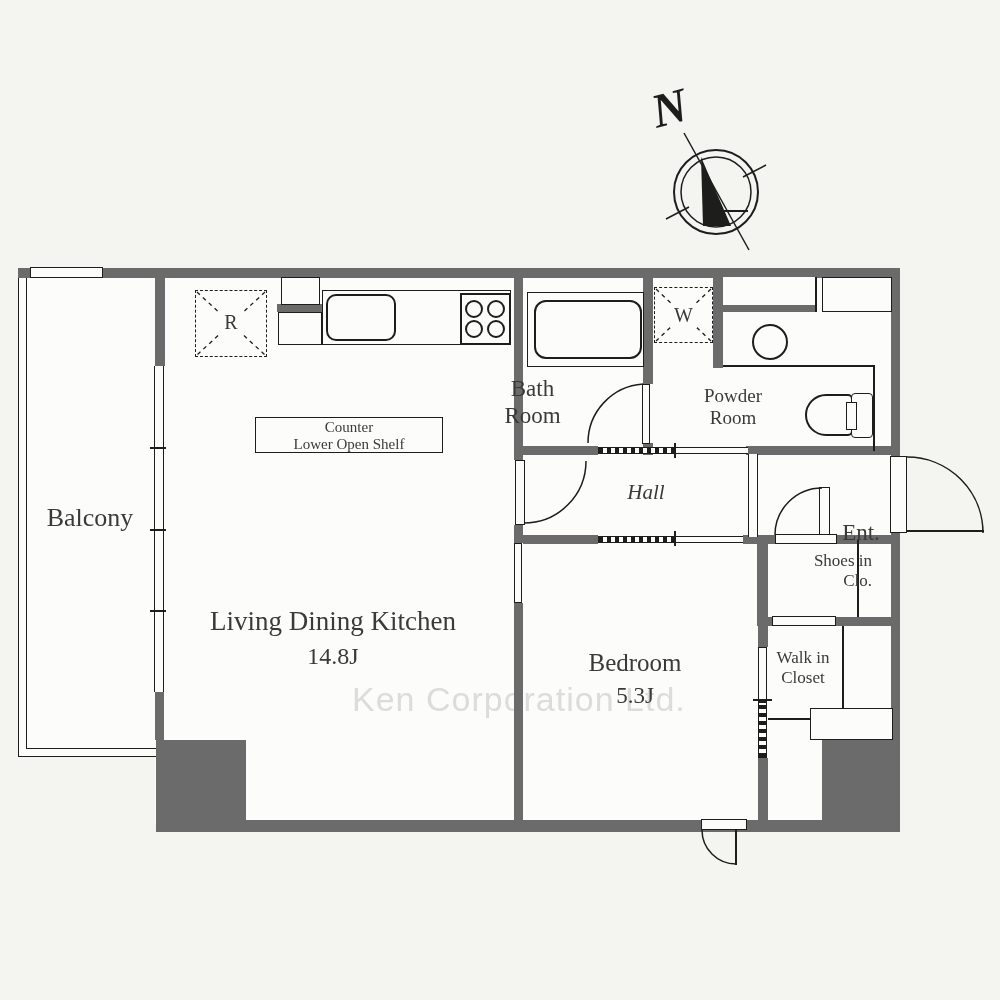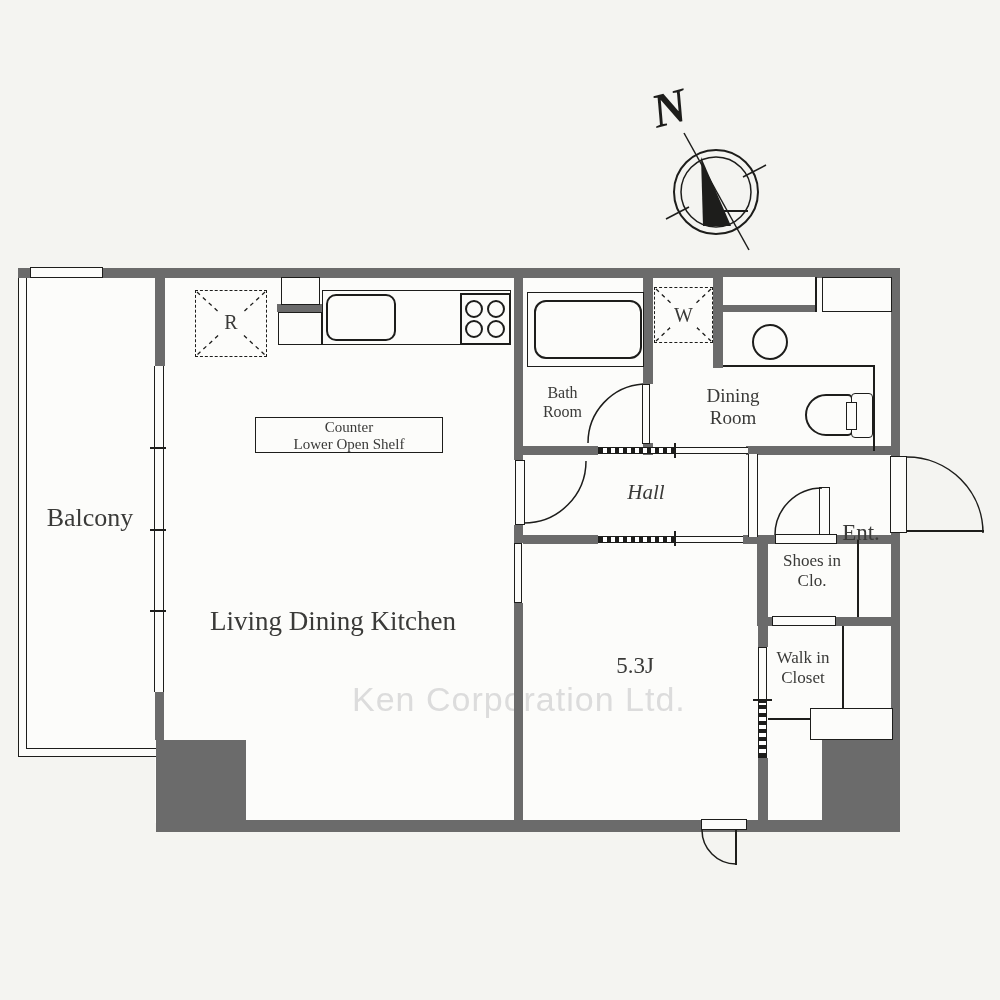--- a/index.html
+++ b/index.html
@@ -162,41 +162,43 @@
       <line x1="716" y1="211" x2="748" y2="211" stroke-width="2"></line>
     </g>
   </svg>
 
   <div class="north" style="left:652px;top:80px;font-size:48px;">N</div>
 
   <div class="lbl" style="left:20px;top:503px;width:140px;font-size:26px;">Balcony</div>
 
   <div class="lbl" style="left:183px;top:606px;width:300px;font-size:27px;">
     <span>Living Dining Kitchen</span>
+    <span style="font-size:24px;margin-top:4px;">14.8J</span>
   </div>
 
   <div class="lbl" style="left:535px;top:648px;width:200px;font-size:25px;">
+    <span>Bedroom</span>
     <span style="font-size:23px;margin-top:4px;">5.3J</span>
   </div>
 
-  <div class="lbl" style="left:515px;top:375px;width:95px;font-size:16px;margin-top:9px;">
+  <div class="lbl" style="left:485px;top:375px;width:95px;font-size:23px;">
     <span>Bath</span>
     <span>Room</span>
   </div>
 
   <div class="lbl" style="left:668px;top:385px;width:130px;font-size:19px;">
-    <span>Dining</span>
+    <span>Powder</span>
     <span>Room</span>
   </div>
 
   <div class="lbl" style="left:596px;top:480px;width:100px;font-size:21px;font-style:italic;">Hall</div>
 
   <div class="lbl" style="left:826px;top:483px;width:70px;font-size:23px;margin-top:36px;">Ent.</div>
 
-  <div class="lbl" style="left:752px;top:551px;width:120px;font-size:17px;">
+  <div class="lbl" style="left:752px;top:551px;width:120px;font-size:17px;text-align:right;">
     <span>Shoes in</span>
     <span>Clo.</span>
   </div>
 
   <div class="lbl" style="left:743px;top:648px;width:120px;font-size:17px;">
     <span>Walk in</span>
     <span>Closet</span>
   </div>
 
   <div class="lbl" style="left:255px;top:419px;width:188px;font-size:15px;line-height:1.1;">

